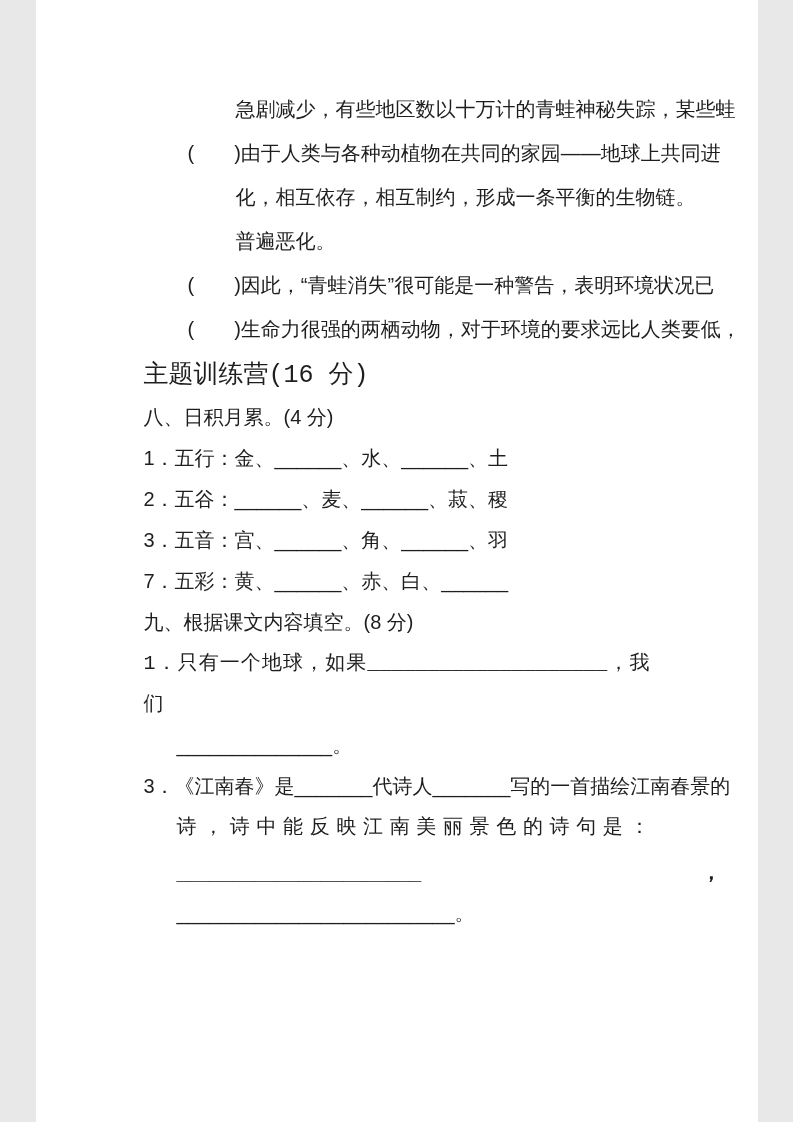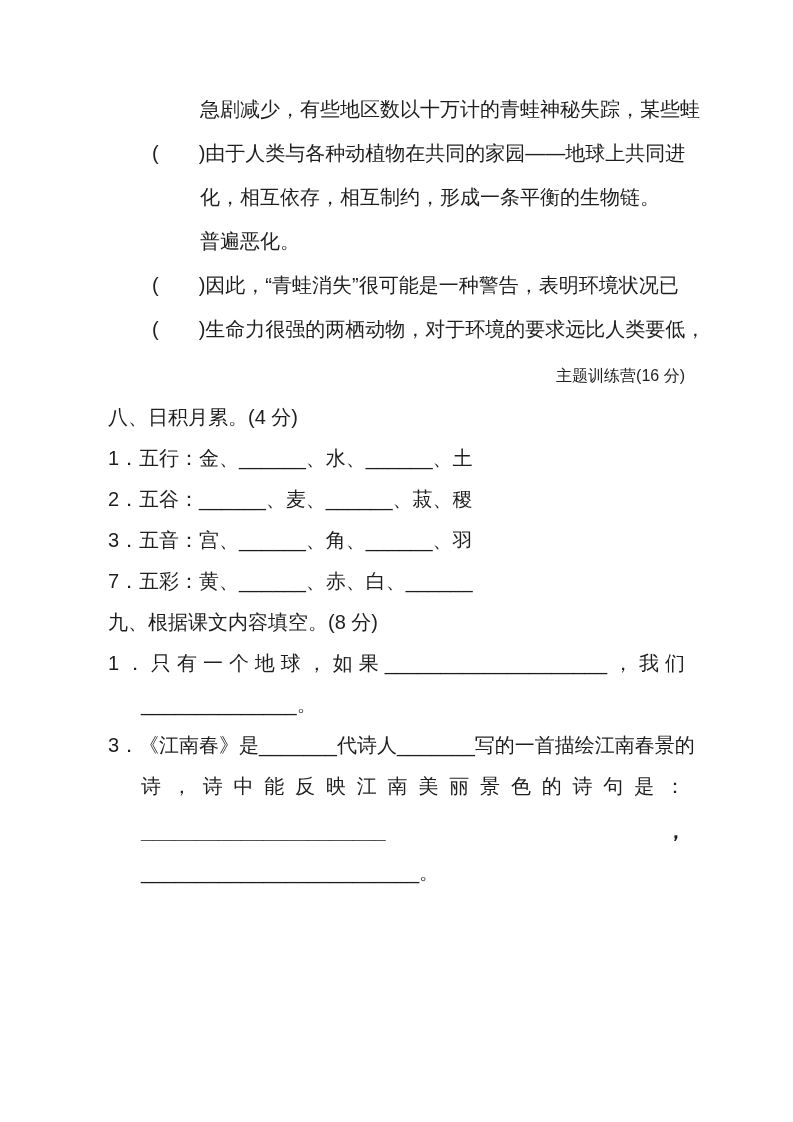--- a/index.html
+++ b/index.html
@@ -1,18 +1,18 @@
 <!DOCTYPE html>
 <html lang="zh"><head>
 <meta charset="utf-8">
 <style>
   html,body{margin:0;padding:0;background:#e8e8e8;}
   .page{
     position:relative;
-    width:793px;
+    width:722px;
     height:1122px;
     margin:0 auto;
     background:#ffffff;
     color:#1e1e1e;
     font-family:"Liberation Sans","DejaVu Sans",sans-serif;
     font-size:20px;
     box-sizing:border-box;
     padding:87px 108px 30px 108px;
     overflow:hidden;
   }
@@ -20,30 +20,31 @@
     line-height:44px;
     min-height:44px;
     white-space:nowrap;
   }
   .sec .ln{line-height:41px;min-height:41px;}
   .indent-body{padding-left:92px;}
   .indent-paren{padding-left:44px;}
   .indent-cont{padding-left:33px;}
   .banner{
     margin-top:4px;
-    text-align:right;
-    font-family:Liberation Sans, sans-serif;
-    font-size:16px;
+    text-align:left;
+    font-family:Liberation Mono, monospace;
+    font-size:25px;
     line-height:42px;
     min-height:42px;
   }
   .just{
     text-align:justify;
     text-align-last:justify;
     white-space:normal;
+    font-family:Liberation Mono, monospace;
   }
   .mt4{margin-top:4px;font-weight:bold;}
   .paren-prefix{letter-spacing:0;}
 </style>
 </head>
 <body>
 
 <div class="page">
 
   <section>

